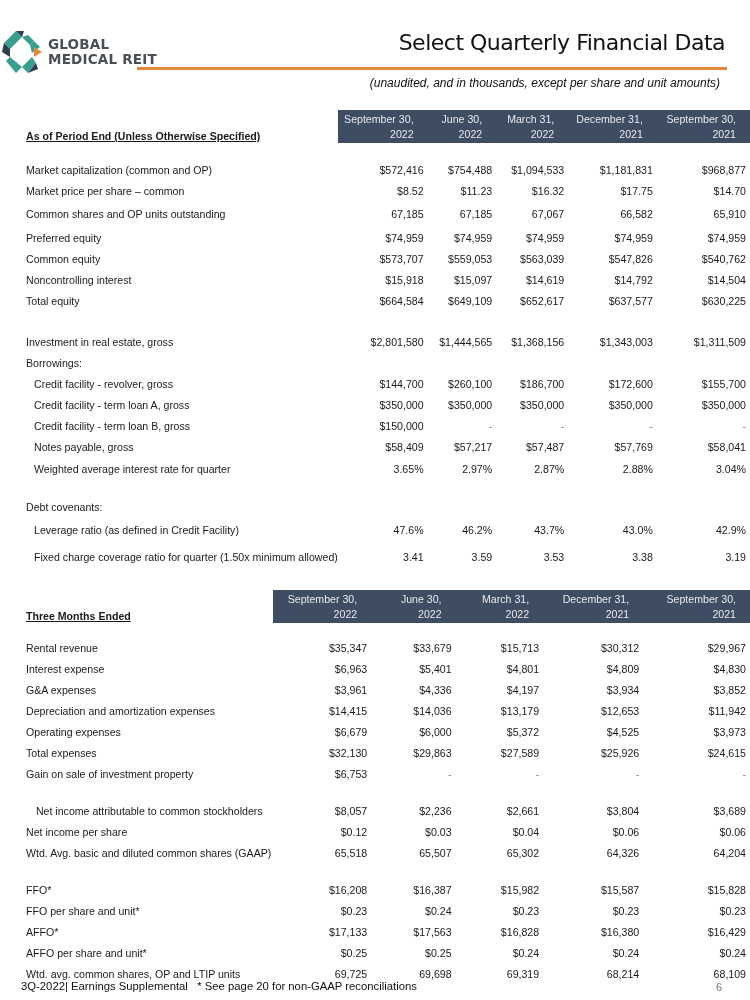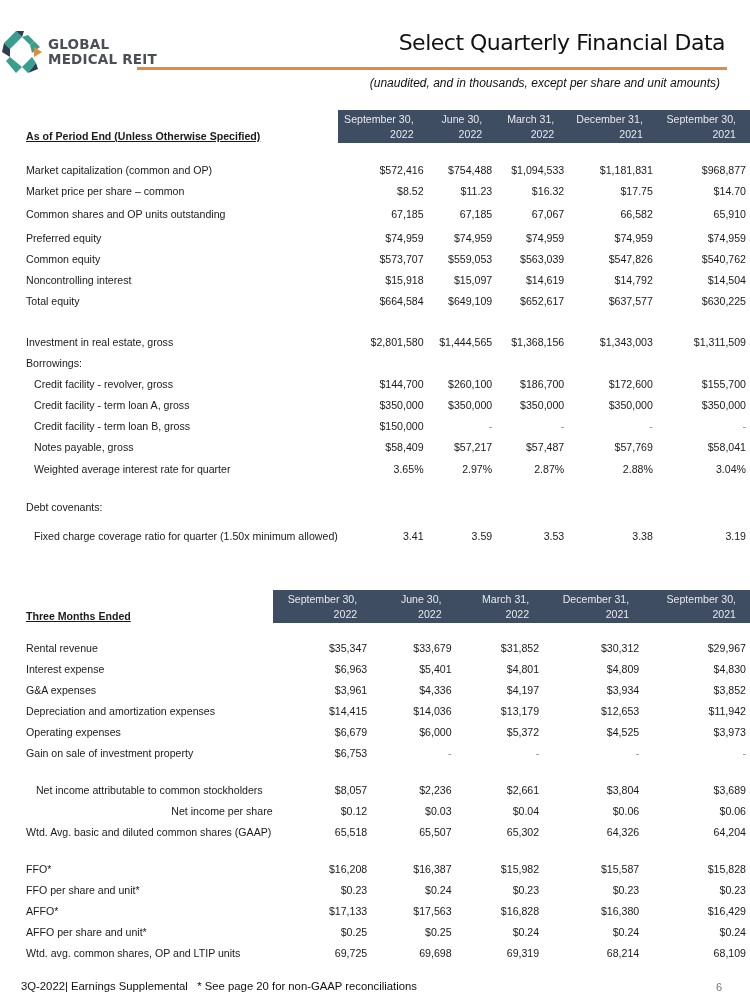--- a/index.html
+++ b/index.html
@@ -225,20 +225,28 @@
         <td colspan="6" style="height: 14px;"></td>
       </tr>
       <tr class="" style="height: 24px;">
         <td class="lbl" style="height: 24px;">Debt covenants:</td>
         <td class="val c1"></td>
         <td class="val c2"></td>
         <td class="val c3"></td>
         <td class="val c4"></td>
         <td class="val c5"></td>
       </tr>
+      <tr class="indent">
+        <td class="lbl">Leverage ratio (as defined in Credit Facility)</td>
+        <td class="val c1">47.6%</td>
+        <td class="val c2">46.2%</td>
+        <td class="val c3">43.7%</td>
+        <td class="val c4">43.0%</td>
+        <td class="val c5">42.9%</td>
+      </tr>
       <tr class="indent" style="height: 34px;">
         <td class="lbl wrap" style="height: 34px;">Fixed charge coverage ratio for quarter (1.50x minimum allowed)</td>
         <td class="val c1">3.41</td>
         <td class="val c2">3.59</td>
         <td class="val c3">3.53</td>
         <td class="val c4">3.38</td>
         <td class="val c5">3.19</td>
       </tr>
     </tbody>
 </table>
@@ -268,21 +276,21 @@
           <div>2021</div>
         </td>
       </tr>
       <tr class="spacer">
         <td colspan="6" style="height: 14px;"></td>
       </tr>
       <tr class="">
         <td class="lbl">Rental revenue</td>
         <td class="val c1">$35,347</td>
         <td class="val c2">$33,679</td>
-        <td class="val c3">$31,852</td>
+        <td class="val c3">$15,713</td>
         <td class="val c4">$30,312</td>
         <td class="val c5">$29,967</td>
       </tr>
       <tr class="">
         <td class="lbl">Interest expense</td>
         <td class="val c1">$6,963</td>
         <td class="val c2">$5,401</td>
         <td class="val c3">$4,801</td>
         <td class="val c4">$4,809</td>
         <td class="val c5">$4,830</td>
@@ -303,20 +311,28 @@
         <td class="val c4">$12,653</td>
         <td class="val c5">$11,942</td>
       </tr>
       <tr class="">
         <td class="lbl">Operating expenses</td>
         <td class="val c1">$6,679</td>
         <td class="val c2">$6,000</td>
         <td class="val c3">$5,372</td>
         <td class="val c4">$4,525</td>
         <td class="val c5">$3,973</td>
+      </tr>
+      <tr class="">
+        <td class="lbl">Total expenses</td>
+        <td class="val c1">$32,130</td>
+        <td class="val c2">$29,863</td>
+        <td class="val c3">$27,589</td>
+        <td class="val c4">$25,926</td>
+        <td class="val c5">$24,615</td>
       </tr>
       <tr class="">
         <td class="lbl">Gain on sale of investment property</td>
         <td class="val c1">$6,753</td>
         <td class="val c2 dash">-</td>
         <td class="val c3 dash">-</td>
         <td class="val c4 dash">-</td>
         <td class="val c5 dash">-</td>
       </tr>
       <tr class="spacer">
@@ -324,21 +340,21 @@
       </tr>
       <tr class="" style="height: 20px;">
         <td class="lbl" style="height: 20px; text-align: center;">Net income attributable to common stockholders</td>
         <td class="val c1">$8,057</td>
         <td class="val c2">$2,236</td>
         <td class="val c3">$2,661</td>
         <td class="val c4">$3,804</td>
         <td class="val c5">$3,689</td>
       </tr>
       <tr class="" style="height: 20px;">
-        <td class="lbl" style="height: 20px; text-align: right;">Net income per share</td>
+        <td class="lbl" style="height: 20px;">Net income per share</td>
         <td class="val c1">$0.12</td>
         <td class="val c2">$0.03</td>
         <td class="val c3">$0.04</td>
         <td class="val c4">$0.06</td>
         <td class="val c5">$0.06</td>
       </tr>
       <tr class="" style="height: 20px;">
         <td class="lbl" style="height: 20px;">Wtd. Avg. basic and diluted common shares (GAAP)</td>
         <td class="val c1">65,518</td>
         <td class="val c2">65,507</td>

